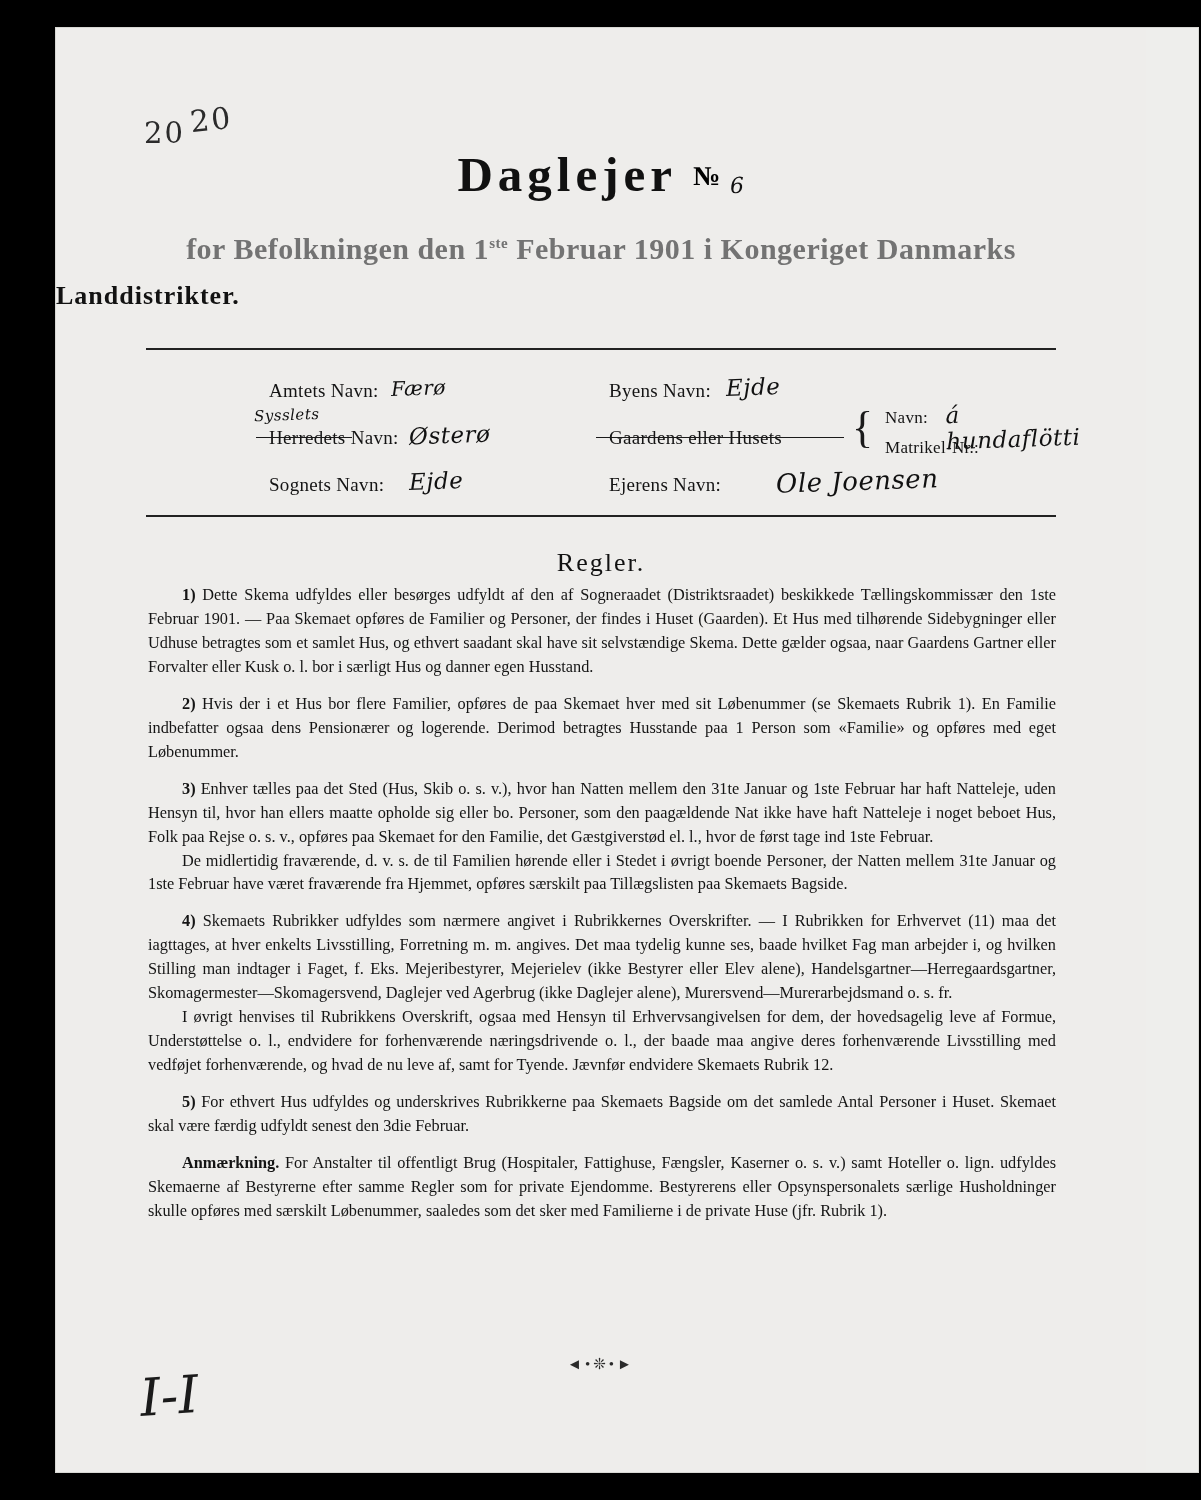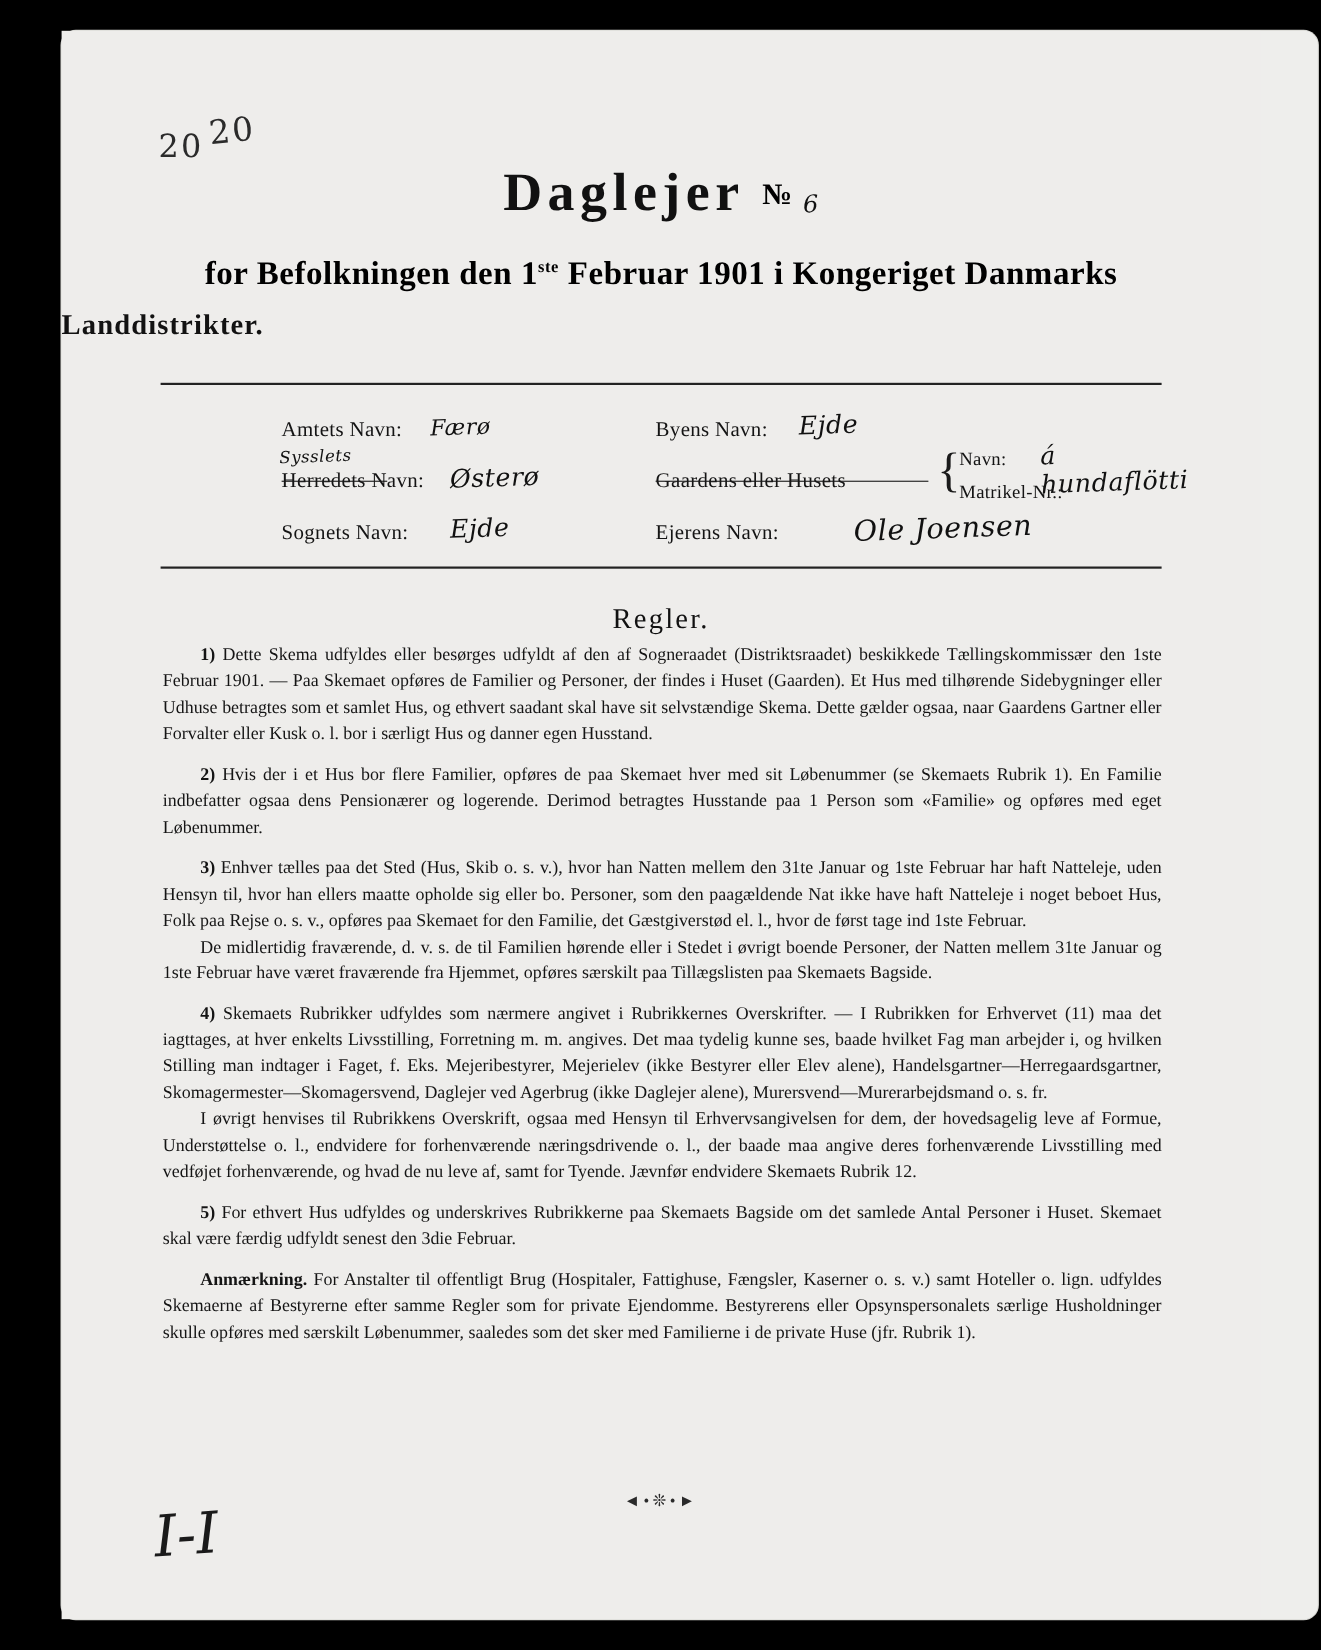--- a/index.html
+++ b/index.html
@@ -14,21 +14,20 @@
     font-family: "Liberation Serif", serif;
   }
   .page {
     position: absolute;
     left: 56px;
     top: 28px;
     width: 1142px;
     height: 1444px;
     background: #eeeeec;
     box-shadow: 0 0 0 1px #d8d8d4;
-    border-radius: 13px;
   }
   .sheet {
     position: absolute;
     left: 0; top: 0;
     width: 1090px;
     height: 1444px;
     background: #eeedeb;
   }
   
   .hand {
@@ -93,21 +92,21 @@
   }
   .subtitle1 {
     position: absolute;
     left: 0;
     top: 204px;
     width: 1090px;
     text-align: center;
     font-size: 30px;
     font-weight: 700;
     letter-spacing: .5px;
-    color: #000000;
+    color: #737373;
   }
   .subtitle1 sup { font-size: 15px; }
   .subtitle2 {
     position: absolute;
     left: 0;
     top: 253px;
     width: 1090px;
     text-align: left;
     font-size: 26px;
     font-weight: 700;
@@ -126,21 +125,21 @@
   
   .fields {
     position: absolute;
     left: 90px;
     top: 330px;
     width: 910px;
     height: 150px;
     font-size: 19px;
     color: #141414;
   }
-  .lbl { font-size: 19px; letter-spacing: .3px; }
+  .lbl { font-size: 19px; letter-spacing: .3px; margin-left: 13px; }
   .f-row { position: absolute; }
 
   .r-amt    { left: 110px;  top: 22px; }
   .r-amt-v  { left: 245px;  top: 18px; }
   .r-herred { left: 110px;  top: 69px; }
   .r-herred-strike {
     position: absolute;
     left: 110px; top: 79px; width: 96px; height: 1px; background: #1a1a1a;
   }
   .r-herred-alt { left: 108px; top: 48px; font-size: 15px; }

